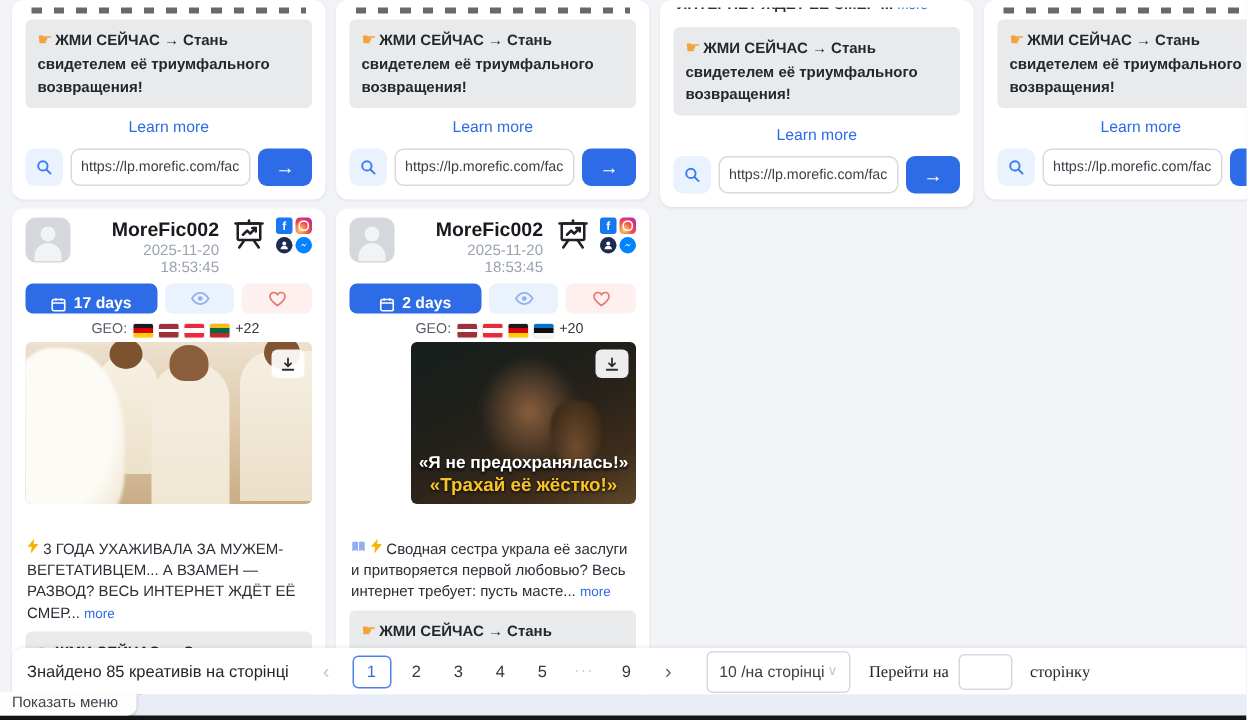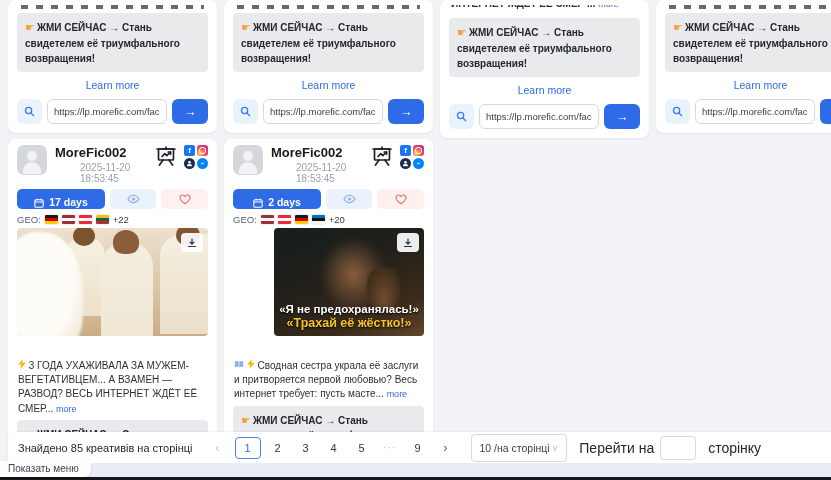--- a/index.html
+++ b/index.html
@@ -24,35 +24,35 @@
   .chip{width:25px;height:25px;flex:none;background:#eaf2fe;border-radius:6px;display:flex;align-items:center;justify-content:center;}
   .url-input{flex:1;min-width:0;height:23px;border:1px solid #d9d9d9;border-radius:6px;padding:0 6px;font-size:9.5px;color:#3a3f46;font-family:"Liberation Sans",sans-serif;outline:none;background:#fff;}
   .btn-arrow{width:36px;height:25px;flex:none;background:#2e6be6;border:none;border-radius:6px;color:#fff;font-size:13px;line-height:25px;text-align:center;cursor:pointer;padding:0;}
   .btn-dl{width:25px;height:25px;flex:none;background:#4a80f0;border:none;border-radius:6px;display:flex;align-items:center;justify-content:center;cursor:pointer;padding:0;}
   
   .main-card{padding:6px 9px 8px;}
   .m-header{display:flex;align-items:flex-start;gap:8px;}
   .avatar{width:30px;height:30px;border-radius:7px;background:#d4d7db;position:relative;flex:none;}
   .avatar:before{content:"";position:absolute;left:10px;top:6px;width:10px;height:10px;border-radius:50%;background:#f2f3f5;}
   .avatar:after{content:"";position:absolute;left:6px;top:17px;width:18px;height:12px;border-radius:9px 9px 0 0;background:#f2f3f5;}
-  .m-info{flex:1;min-width:0;}
+  .m-info{flex:1;min-width:0;text-align:right;}
   .m-name{font-size:13px;font-weight:bold;color:#16191d;line-height:1.2;}
   .m-date{font-size:10px;color:#9aa2ad;margin-top:2px;margin-left:25px;}
   .m-icons{display:flex;align-items:flex-start;gap:6px;flex:none;}
   .socials{display:grid;grid-template-columns:11px 11px;grid-auto-rows:11px;gap:2px;}
   .s-fb{width:11px;height:11px;background:#1877F2;border-radius:2px;color:#fff;font-size:8px;font-weight:bold;text-align:center;line-height:11px;}
   .s-ig{width:11px;height:11px;border-radius:3px;background:radial-gradient(circle at 30% 75%,#fed373,#f15245 45%,#d92e7f 70%,#9b36b7);position:relative;}
   .s-ig:before{content:"";position:absolute;inset:2px;border:1px solid #fff;border-radius:3px;}
   .s-an{width:11px;height:11px;border-radius:50%;background:#1d2b4f;display:flex;align-items:center;justify-content:center;}
   .s-ms{width:11px;height:11px;border-radius:50%;background:#0084FF;display:flex;align-items:center;justify-content:center;}
   .btns-row{display:flex;gap:5px;margin-top:5px;}
   .days-btn{flex:2.2;height:20px;background:#2e6be6;border:none;border-radius:5px;color:#fff;font-size:10.5px;font-weight:bold;display:flex;align-items:flex-end;justify-content:center;gap:5px;cursor:pointer;}
   .eye-btn{flex:1;height:20px;background:#e9f2fd;border:none;border-radius:5px;display:flex;align-items:center;justify-content:center;cursor:pointer;}
   .heart-btn{flex:1;height:20px;background:#fdf0ef;border:none;border-radius:5px;display:flex;align-items:center;justify-content:center;cursor:pointer;}
-  .geo-row{display:flex;align-items:center;gap:4px;margin-top:5px;font-size:9.5px;color:#565c64;}
+  .geo-row{display:flex;align-items:flex-end;gap:4px;margin-top:5px;font-size:9.5px;color:#565c64;margin-left:44px;}
   .flag{width:13px;height:9px;border-radius:1px;box-shadow:0 0 0 .5px rgba(0,0,0,.12);flex:none;}
   .flag[data-flag="de"]{background:linear-gradient(#1a1a1a 33%,#dd0000 33% 66%,#ffce00 66%);}
   .flag[data-flag="lv"]{background:linear-gradient(#9e3039 38%,#fff 38% 62%,#9e3039 62%);}
   .flag[data-flag="at"]{background:linear-gradient(#ed2939 33%,#fff 33% 66%,#ed2939 66%);}
   .flag[data-flag="lt"]{background:linear-gradient(#fdb913 33%,#006a44 33% 66%,#c1272d 66%);}
   .flag[data-flag="ee"]{background:linear-gradient(#0072ce 33%,#101010 33% 66%,#f5f5f5 66%);}
   .geo-more{font-size:9.5px;color:#33383f;}
   .m-image{position:relative;height:108px;margin-top:3px;border-radius:4px;overflow:hidden;}
   .img-wedding{background:linear-gradient(180deg,#ece1cf 0%,#dcc6a6 55%,#c9ad87 100%);}
   .img-wedding .blob1{position:absolute;left:-14px;top:4px;width:80px;height:120px;background:radial-gradient(ellipse at 40% 40%,#fdfbf6 60%,#e9dcc6 100%);border-radius:40% 50% 30% 40%;filter:blur(1px);}
@@ -76,21 +76,21 @@
   
   .footer-bar{position:absolute;left:8px;right:0;top:432px;height:31px;background:#fff;border-radius:8px 0 0 0;display:flex;align-items:center;gap:6px;padding-left:10px;box-shadow:0 -1px 2px rgba(20,30,60,.05);}
   .found{font-size:11px;color:#23272e;margin-right:8px;}
   .pg{min-width:18px;height:20px;line-height:20px;text-align:center;font-size:11px;color:#33383f;cursor:pointer;border-radius:4px;padding:0 2px;}
   .pg.current{border:1px solid #4a80f0;color:#2e6be6;background:#fff;min-width:20px;}
   .pg-prev{color:#c3c9d1;font-size:13px;}
   .pg-next{color:#5a616b;font-size:13px;}
   .pg-ellipsis{color:#b9bfc8;letter-spacing:1px;font-size:10px;cursor:default;}
   .per-page{display:flex;align-items:center;gap:2px;height:22px;border:1px solid #d9d9d9;border-radius:4px;padding:2px 8px;font-size:10.5px;color:#3a3f46;margin-left:8px;cursor:pointer;background:#fff;}
   .per-page .caret{color:#c0c6cf;font-size:9px;}
-  .goto-label{font-size:14px;color:#23272e;margin-left:6px;}
+  .goto-label{font-size:11px;color:#23272e;margin-left:6px;font-family:Liberation Serif, serif;}
   .goto-input{width:30px;height:20px;border:1px solid #d9d9d9;border-radius:4px;outline:none;font-size:11px;text-align:center;}
   .bottom-strip{position:absolute;left:0;right:0;top:463px;height:17px;background:#e7ecf6;}
   .menu-tab{position:absolute;left:0;top:461px;height:16px;background:#fdfdfe;border-radius:0 0 6px 0;padding:0 12px 0 8px;font-size:10px;color:#3f454d;line-height:16px;box-shadow:0 1px 2px rgba(0,0,0,.15);cursor:pointer;z-index:3;}
   .black-bar{position:absolute;left:0;right:0;bottom:0;height:3px;background:#141517;z-index:2;}
 </style>
 </head>
 <body>
 
 <div class="columns">
 

